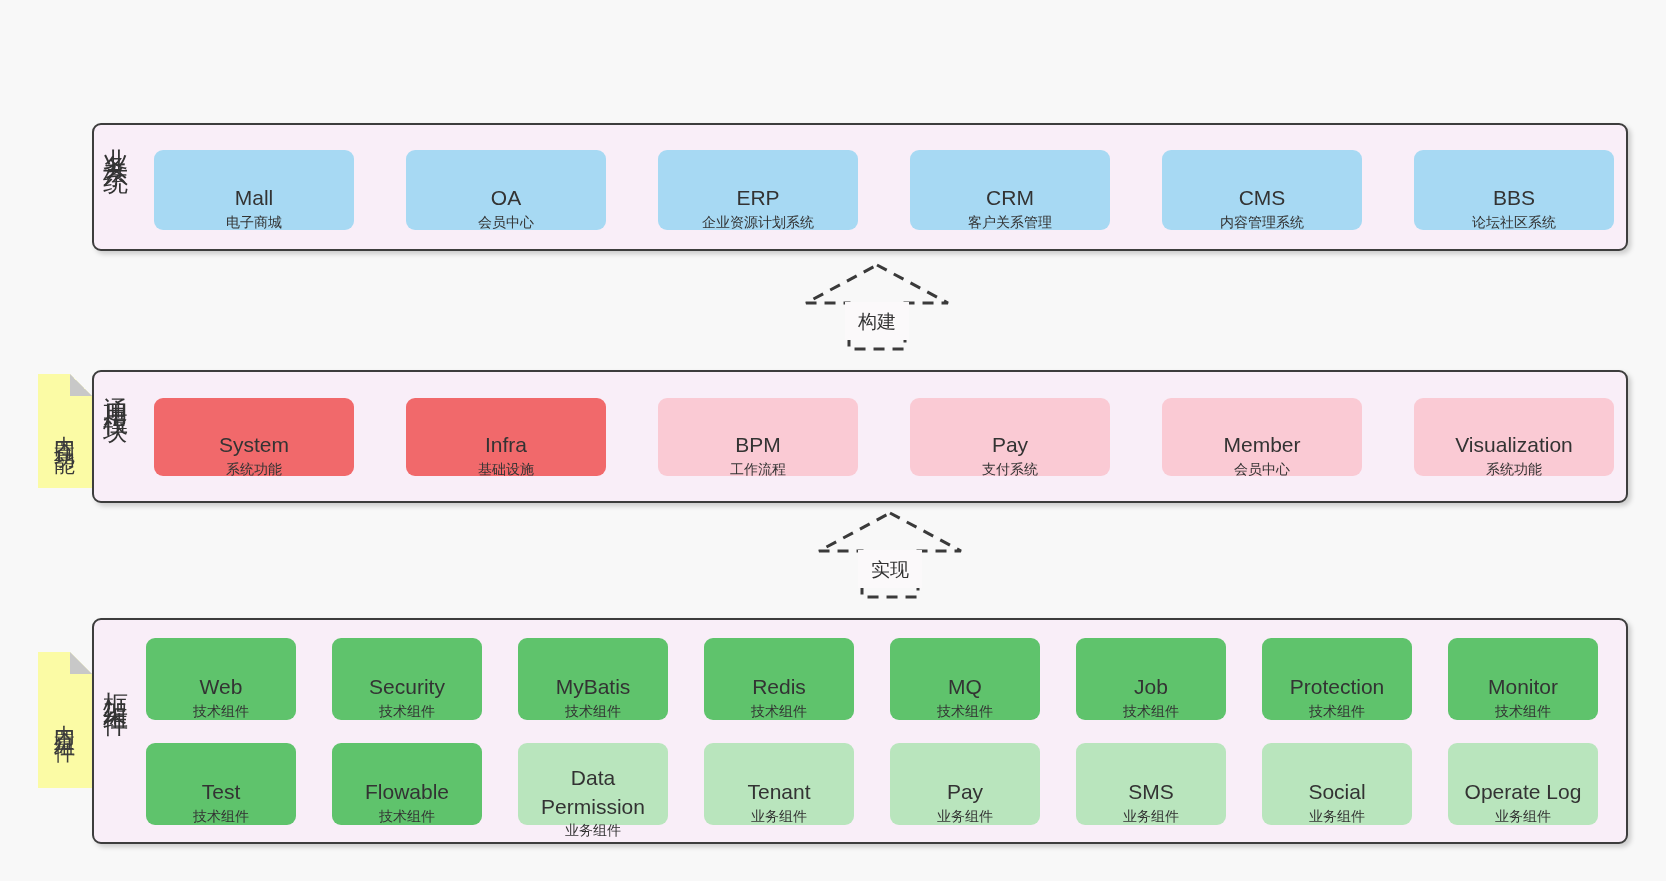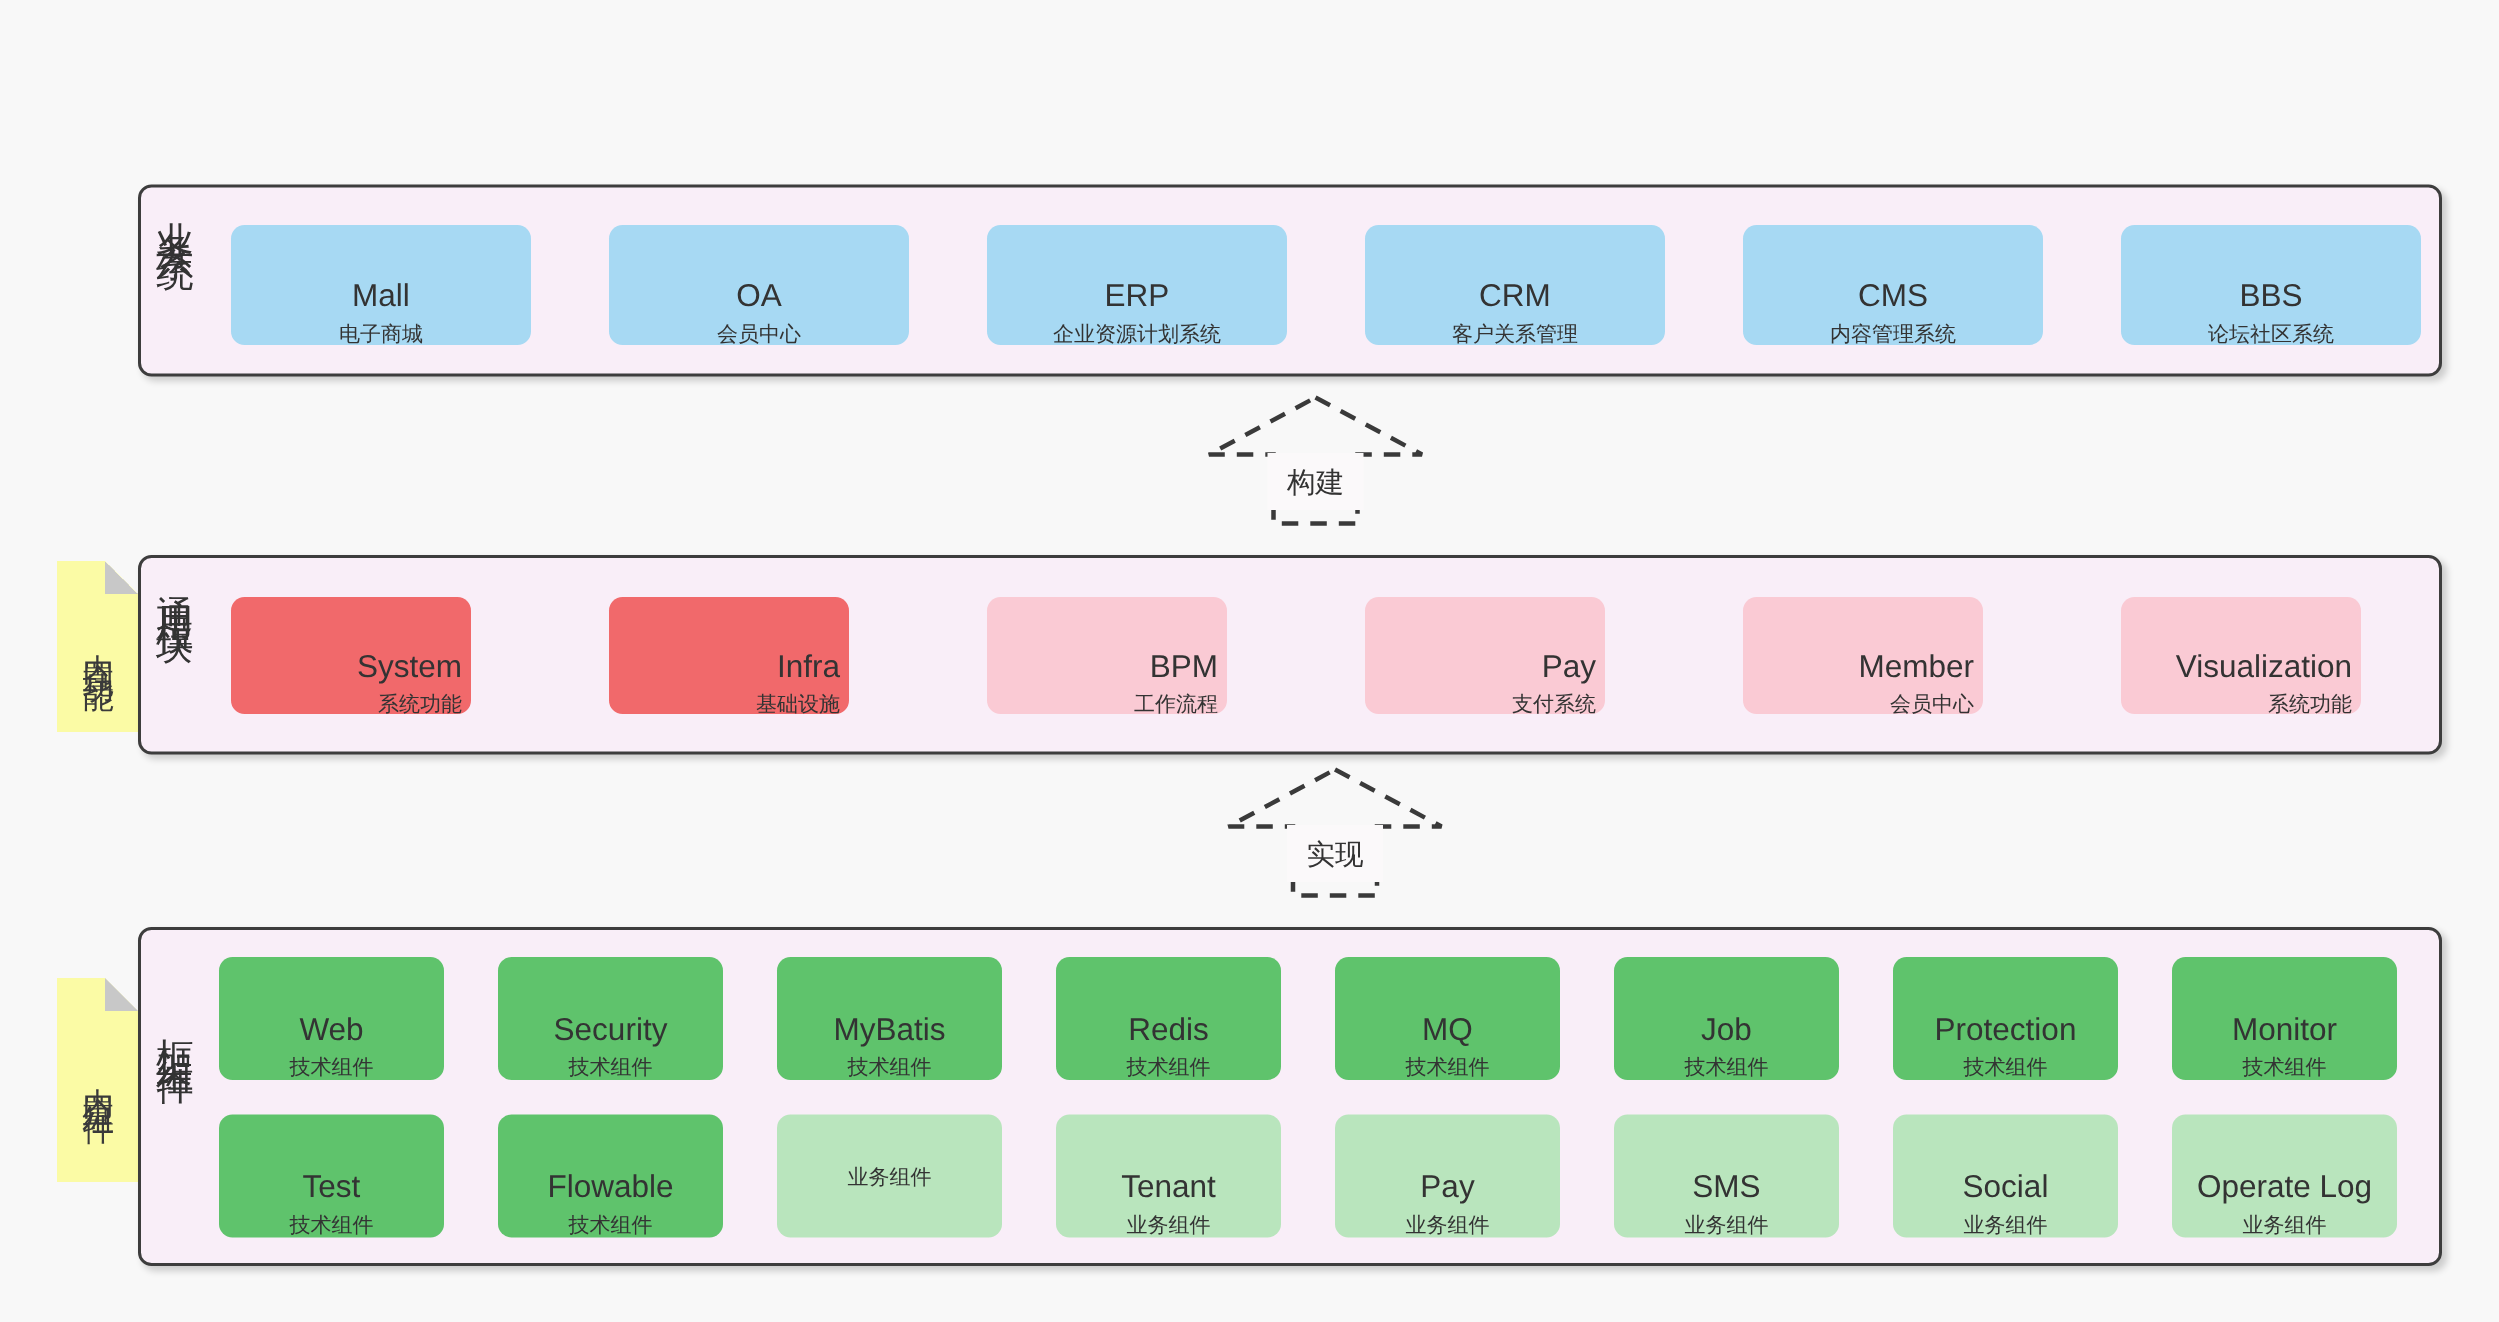--- a/index.html
+++ b/index.html
@@ -84,21 +84,21 @@
     flex-direction:column;
     align-items:center;
     justify-content:center;
     text-align:center;
     z-index:3;
     padding:2px 6px;
   }
   .box .en{font-size:21px;line-height:1.35;margin-top:36px;}
   .box .zh{font-size:14px;line-height:1.35;}
   .row-sys .box{width:200px;height:80px;top:150px;}
-  .row-mod .box{width:160px;height:78px;top:398px;align-items:flex-end;}
+  .row-mod .box{width:200px;height:78px;top:398px;}
   .row-f1  .box{width:150px;height:82px;top:638px;text-align:right;}
   .row-f2  .box{width:150px;height:82px;top:743px;}
   .blue {background:#a7d9f3;}
   .red  {background:#f1696b;}
   .pink {background:#facad4;}
   .green{background:#5fc36c;}
   .green-light{background:#b9e5bd;}
 
   
   .arrow{position:absolute;z-index:2;}
@@ -239,20 +239,21 @@
   <div class="row-f2">
     <div class="box green" style="left:146px">
       <span class="en">Test</span>
       <span class="zh">技术组件</span>
     </div>
     <div class="box green" style="left:332px">
       <span class="en">Flowable</span>
       <span class="zh">技术组件</span>
     </div>
     <div class="box green-light" style="left:518px">
+      <span class="en">Data Permission</span>
       <span class="zh">业务组件</span>
     </div>
     <div class="box green-light" style="left:704px">
       <span class="en">Tenant</span>
       <span class="zh">业务组件</span>
     </div>
     <div class="box green-light" style="left:890px">
       <span class="en">Pay</span>
       <span class="zh">业务组件</span>
     </div>

